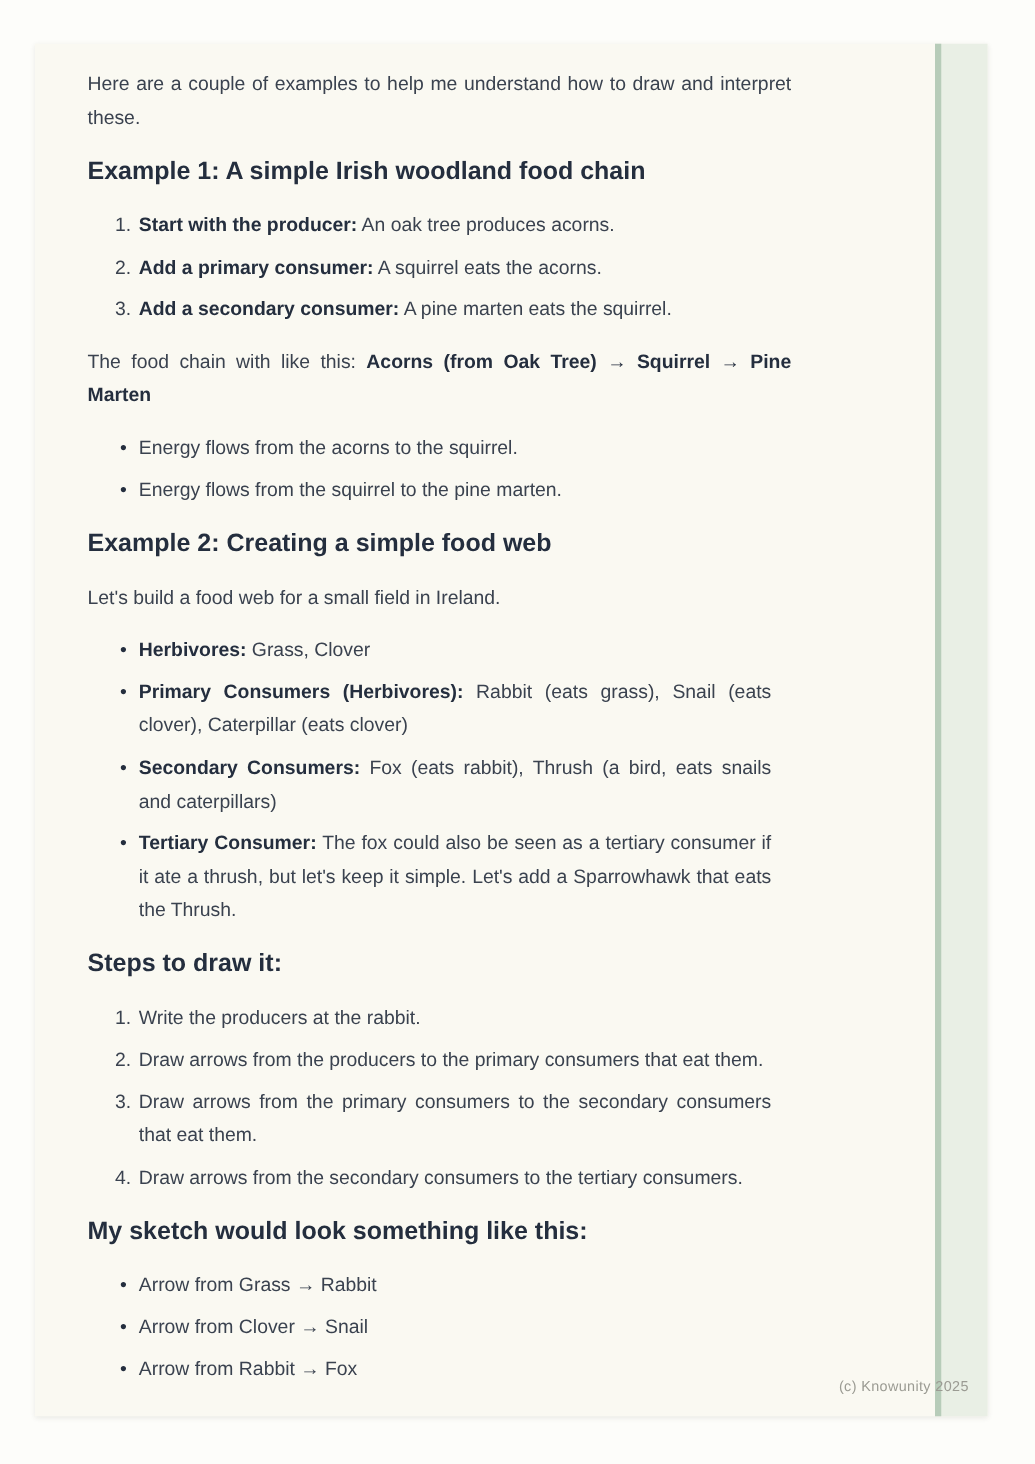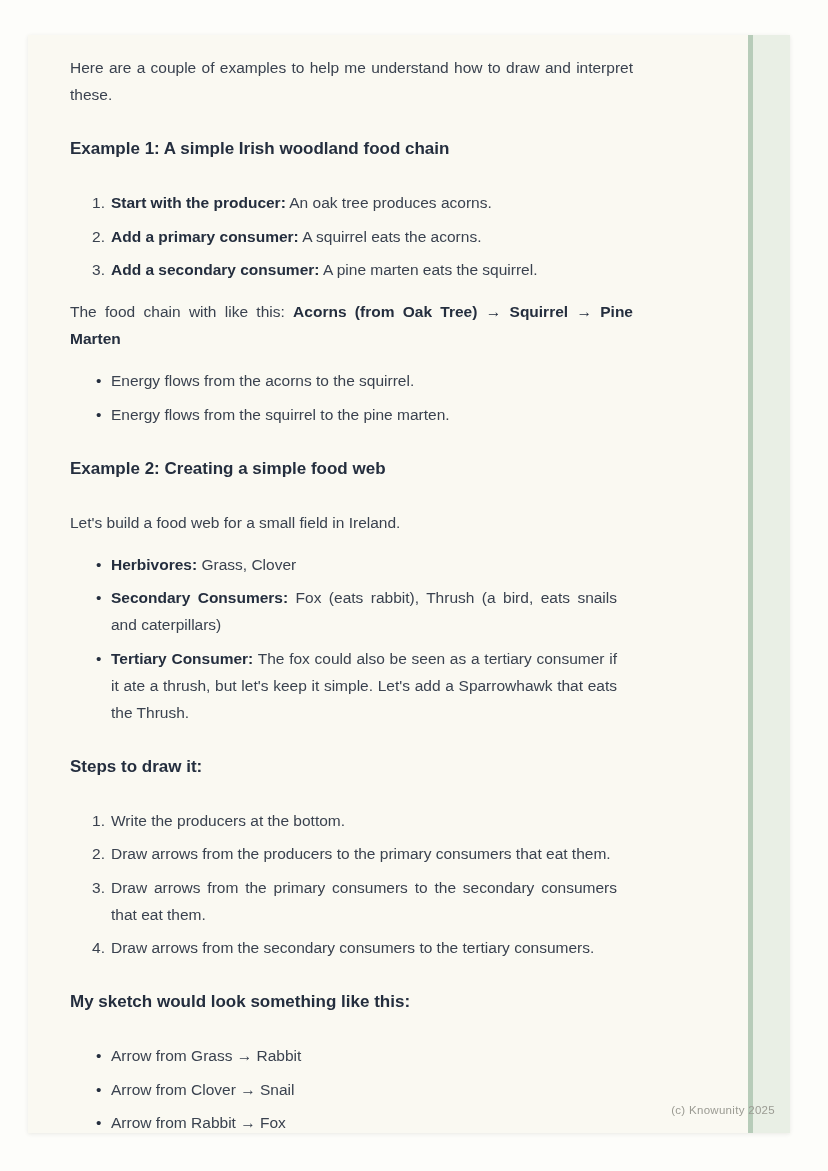--- a/index.html
+++ b/index.html
@@ -36,22 +36,22 @@
     position: absolute;
     left: 42px; top: 0;
     width: 563px;
     padding-top: 4px;
     color: var(--text);
     font-size: 15.5px;
     line-height: 27px;
   }
   .content p { margin: 15px 0; text-align: justify; }
   .content h3 {
-    margin: 27px 0;
-    font-size: 17px;
+    margin: 16px 0;
+    font-size: 20px;
     line-height: 27px;
     font-weight: bold;
     color: var(--bold_text);
   }
   .content ul, .content ol { margin: 15px 16px; list-style: none; }
   .content li {
     position: relative;
     margin: 6.5px 0;
     padding-left: 25px;
     text-align: justify;
@@ -108,28 +108,29 @@
       <li>Energy flows from the acorns to the squirrel.</li>
       <li>Energy flows from the squirrel to the pine marten.</li>
     </ul>
 
     <h3>Example 2: Creating a simple food web</h3>
 
     <p>Let's build a food web for a small field in Ireland.</p>
 
     <ul>
       <li><span class="b">Herbivores:</span><span> Grass, Clover</span></li>
+      <li><span class="b">Primary Consumers (Herbivores):</span><span> Rabbit (eats grass), Snail (eats clover), Caterpillar (eats clover)</span></li>
       <li><span class="b">Secondary Consumers:</span><span> Fox (eats rabbit), Thrush (a bird, eats snails and caterpillars)</span></li>
       <li><span class="b">Tertiary Consumer:</span><span> The fox could also be seen as a tertiary consumer if it ate a thrush, but let's keep it simple. Let's add a Sparrowhawk that eats the Thrush.</span></li>
     </ul>
 
     <h3>Steps to draw it:</h3>
 
     <ol>
-      <li>Write the producers at the bottom.</li>
+      <li>Write the producers at the rabbit.</li>
       <li>Draw arrows from the producers to the primary consumers that eat them.</li>
       <li>Draw arrows from the primary consumers to the secondary consumers that eat them.</li>
       <li>Draw arrows from the secondary consumers to the tertiary consumers.</li>
     </ol>
 
     <h3>My sketch would look something like this:</h3>
 
     <ul>
       <li>Arrow from Grass → Rabbit</li>
       <li>Arrow from Clover → Snail</li>

